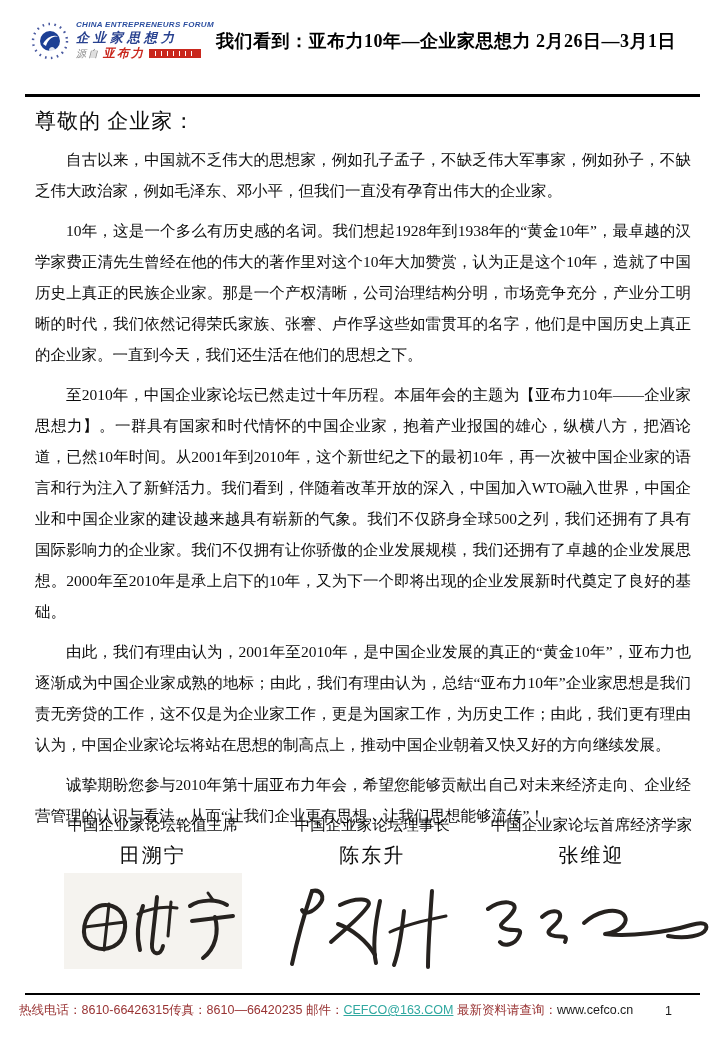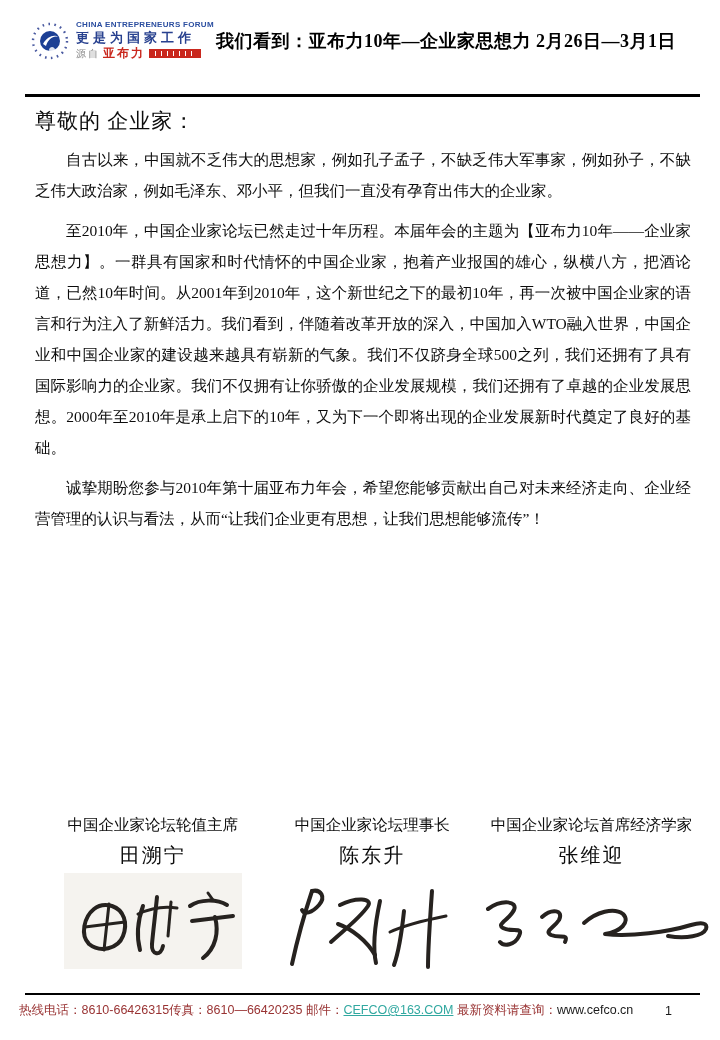--- a/index.html
+++ b/index.html
@@ -13,21 +13,21 @@
     box-sizing:border-box;
     overflow:hidden;
   }
   
   .header{
     position:absolute;top:20px;left:30px;right:25px;
     display:flex;align-items:center;
   }
   .logo{display:flex;align-items:center;width:172px;flex:none;}
   .emblem{width:40px;height:40px;flex:none;margin-right:6px;}
-  .logo-text{display:flex;flex-direction:column;line-height:1.25;}
+  .logo-text{display:flex;flex-direction:column;line-height:1.25;font-style:italic;}
   .logo-en{
     font-family:"Liberation Sans",sans-serif;
     font-size:8px;font-weight:bold;color:#2b4ea0;letter-spacing:.3px;white-space:nowrap;
   }
   .logo-cn{
     font-size:13px;font-weight:bold;color:#28418f;letter-spacing:4px;white-space:nowrap;
   }
   .logo-origin{display:flex;align-items:center;white-space:nowrap;}
   .origin-prefix{font-size:10px;color:#8a8a8a;letter-spacing:2px;margin-right:3px;}
   .origin-name{font-size:12px;font-weight:bold;color:#c9281e;letter-spacing:2px;margin-right:4px;}
@@ -86,37 +86,39 @@
   <div class="header">
     <div class="logo">
       <svg class="emblem" viewBox="0 0 40 40">
         <circle cx="20" cy="20" r="17" fill="none" stroke="#4a5aa0" stroke-width="2.4" stroke-dasharray="1.6 4.4"></circle>
         <circle cx="20" cy="20" r="10" fill="#1c3f94"></circle>
         <path d="M13 23 C17 15 25 13 28 16 C24 14 18 18 16 25 Z" fill="#ffffff"></path>
         <path d="M22 26 a3 3 0 1 0 0.1 0 Z" fill="#ffffff" opacity="0.85"></path>
       </svg>
       <div class="logo-text">
         <span class="logo-en">CHINA ENTREPRENEURS FORUM</span>
-        <span class="logo-cn">更是为国家工作</span>
+        <span class="logo-cn">企业家思想力</span>
         <span class="logo-origin">
           <span class="origin-prefix">源自</span>
           <span class="origin-name">亚布力</span>
           <span class="red-badge"></span>
         </span>
       </div>
     </div>
     <div class="doc-title">我们看到：亚布力10年—企业家思想力  2月26日—3月1日</div>
   </div>
 
   <div class="rule-top"></div>
 
   <div class="body-text">
     <div class="salutation">尊敬的 企业家：</div>
     <p>自古以来，中国就不乏伟大的思想家，例如孔子孟子，不缺乏伟大军事家，例如孙子，不缺乏伟大政治家，例如毛泽东、邓小平，但我们一直没有孕育出伟大的企业家。</p>
+    <p>10年，这是一个多么有历史感的名词。我们想起1928年到1938年的“黄金10年”，最卓越的汉学家费正清先生曾经在他的伟大的著作里对这个10年大加赞赏，认为正是这个10年，造就了中国历史上真正的民族企业家。那是一个产权清晰，公司治理结构分明，市场竞争充分，产业分工明晰的时代，我们依然记得荣氏家族、张謇、卢作孚这些如雷贯耳的名字，他们是中国历史上真正的企业家。一直到今天，我们还生活在他们的思想之下。</p>
     <p>至2010年，中国企业家论坛已然走过十年历程。本届年会的主题为【亚布力10年——企业家思想力】。一群具有国家和时代情怀的中国企业家，抱着产业报国的雄心，纵横八方，把酒论道，已然10年时间。从2001年到2010年，这个新世纪之下的最初10年，再一次被中国企业家的语言和行为注入了新鲜活力。我们看到，伴随着改革开放的深入，中国加入WTO融入世界，中国企业和中国企业家的建设越来越具有崭新的气象。我们不仅跻身全球500之列，我们还拥有了具有国际影响力的企业家。我们不仅拥有让你骄傲的企业发展规模，我们还拥有了卓越的企业发展思想。2000年至2010年是承上启下的10年，又为下一个即将出现的企业发展新时代奠定了良好的基础。</p>
+    <p>由此，我们有理由认为，2001年至2010年，是中国企业发展的真正的“黄金10年”，亚布力也逐渐成为中国企业家成熟的地标；由此，我们有理由认为，总结“亚布力10年”企业家思想是我们责无旁贷的工作，这不仅是为企业家工作，更是为国家工作，为历史工作；由此，我们更有理由认为，中国企业家论坛将站在思想的制高点上，推动中国企业朝着又快又好的方向继续发展。</p>
     <p>诚挚期盼您参与2010年第十届亚布力年会，希望您能够贡献出自己对未来经济走向、企业经营管理的认识与看法，从而“让我们企业更有思想，让我们思想能够流传”！</p>
   </div>
 
   <div class="sig-row">
 
     <div class="sig-block">
       <span class="sig-title">中国企业家论坛轮值主席</span>
       <span class="sig-name">田溯宁</span>
       <div class="sig-img sig-scan">
         <svg width="178" height="96" viewBox="0 0 178 96">

